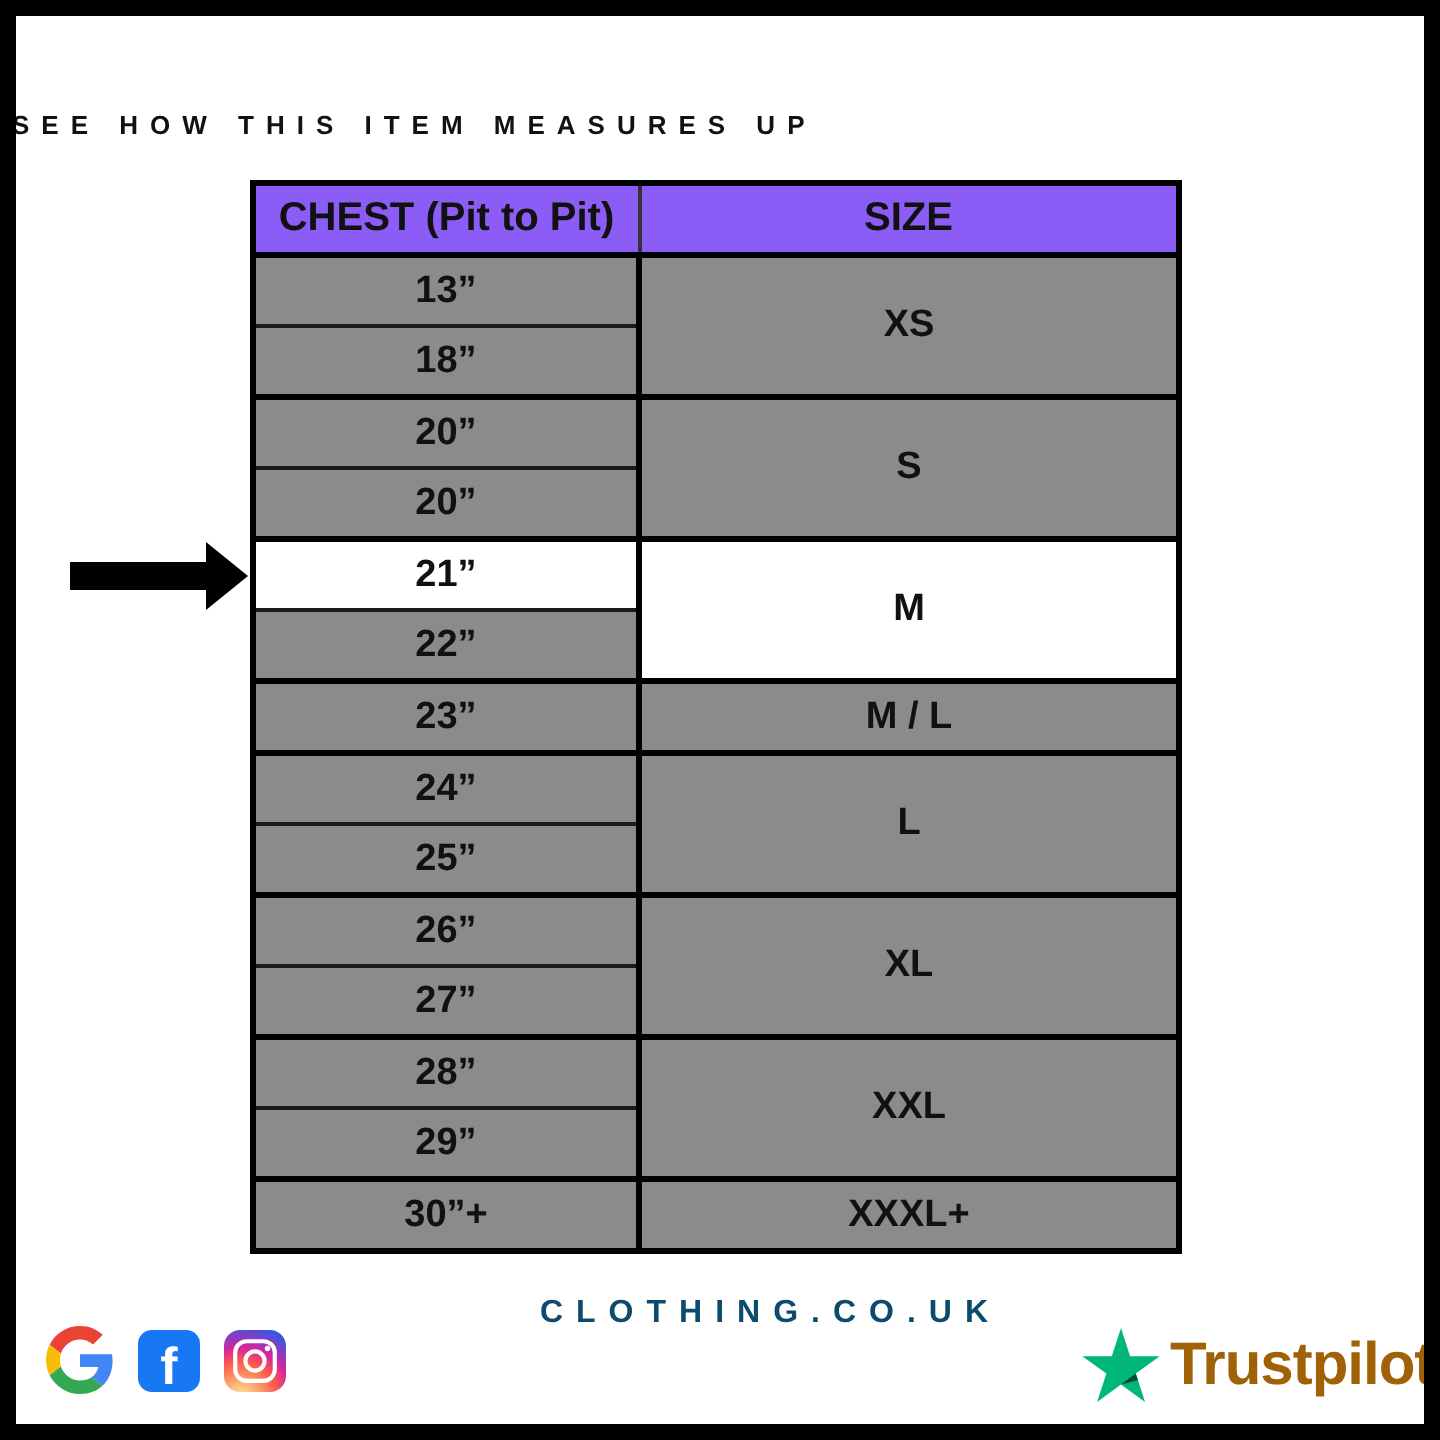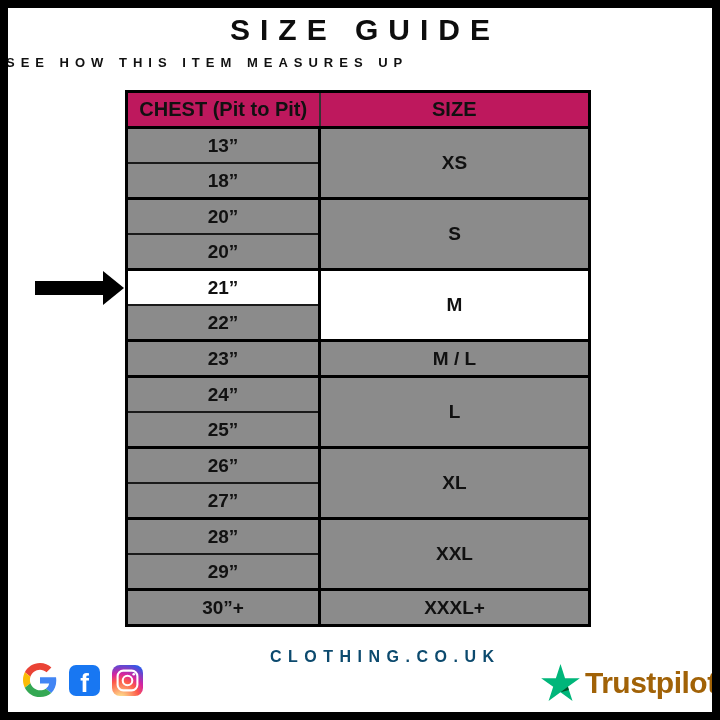--- a/index.html
+++ b/index.html
@@ -52,21 +52,21 @@
   .size-table col.c2 { width: 270px; }
   .size-table th, .size-table td {
     padding: 0;
     text-align: center;
     vertical-align: middle;
     color: #111;
     font-weight: 700;
   }
   .size-table th {
     height: 33px;
-    background: #be185d;
+    background: #8b5cf6;
     font-size: 20px;
     border-bottom: 3px solid #000;
     text-align: center;
   }
   .size-table th.col-chest { border-right: 2px solid #333; }
   .size-table td {
     height: 33px;
     background: #8b8b8b;
     font-size: 19px;
     border-top: 2px solid #1a1a1a;
@@ -134,21 +134,20 @@
     color: #a16207;
     letter-spacing: -0.5px;
   }
 </style>
 </head>
 <body>
 
 <div class="page">
   <div class="frame"></div>
 
-  <div class="title">SIZE GUIDE</div>
   <div class="subtitle">SEE HOW THIS ITEM MEASURES UP</div>
 
   <div class="arrow">
     <div class="arrow-shaft"></div>
     <div class="arrow-head"></div>
   </div>
 
   <table class="size-table">
     <colgroup>
         <col class="c1">

